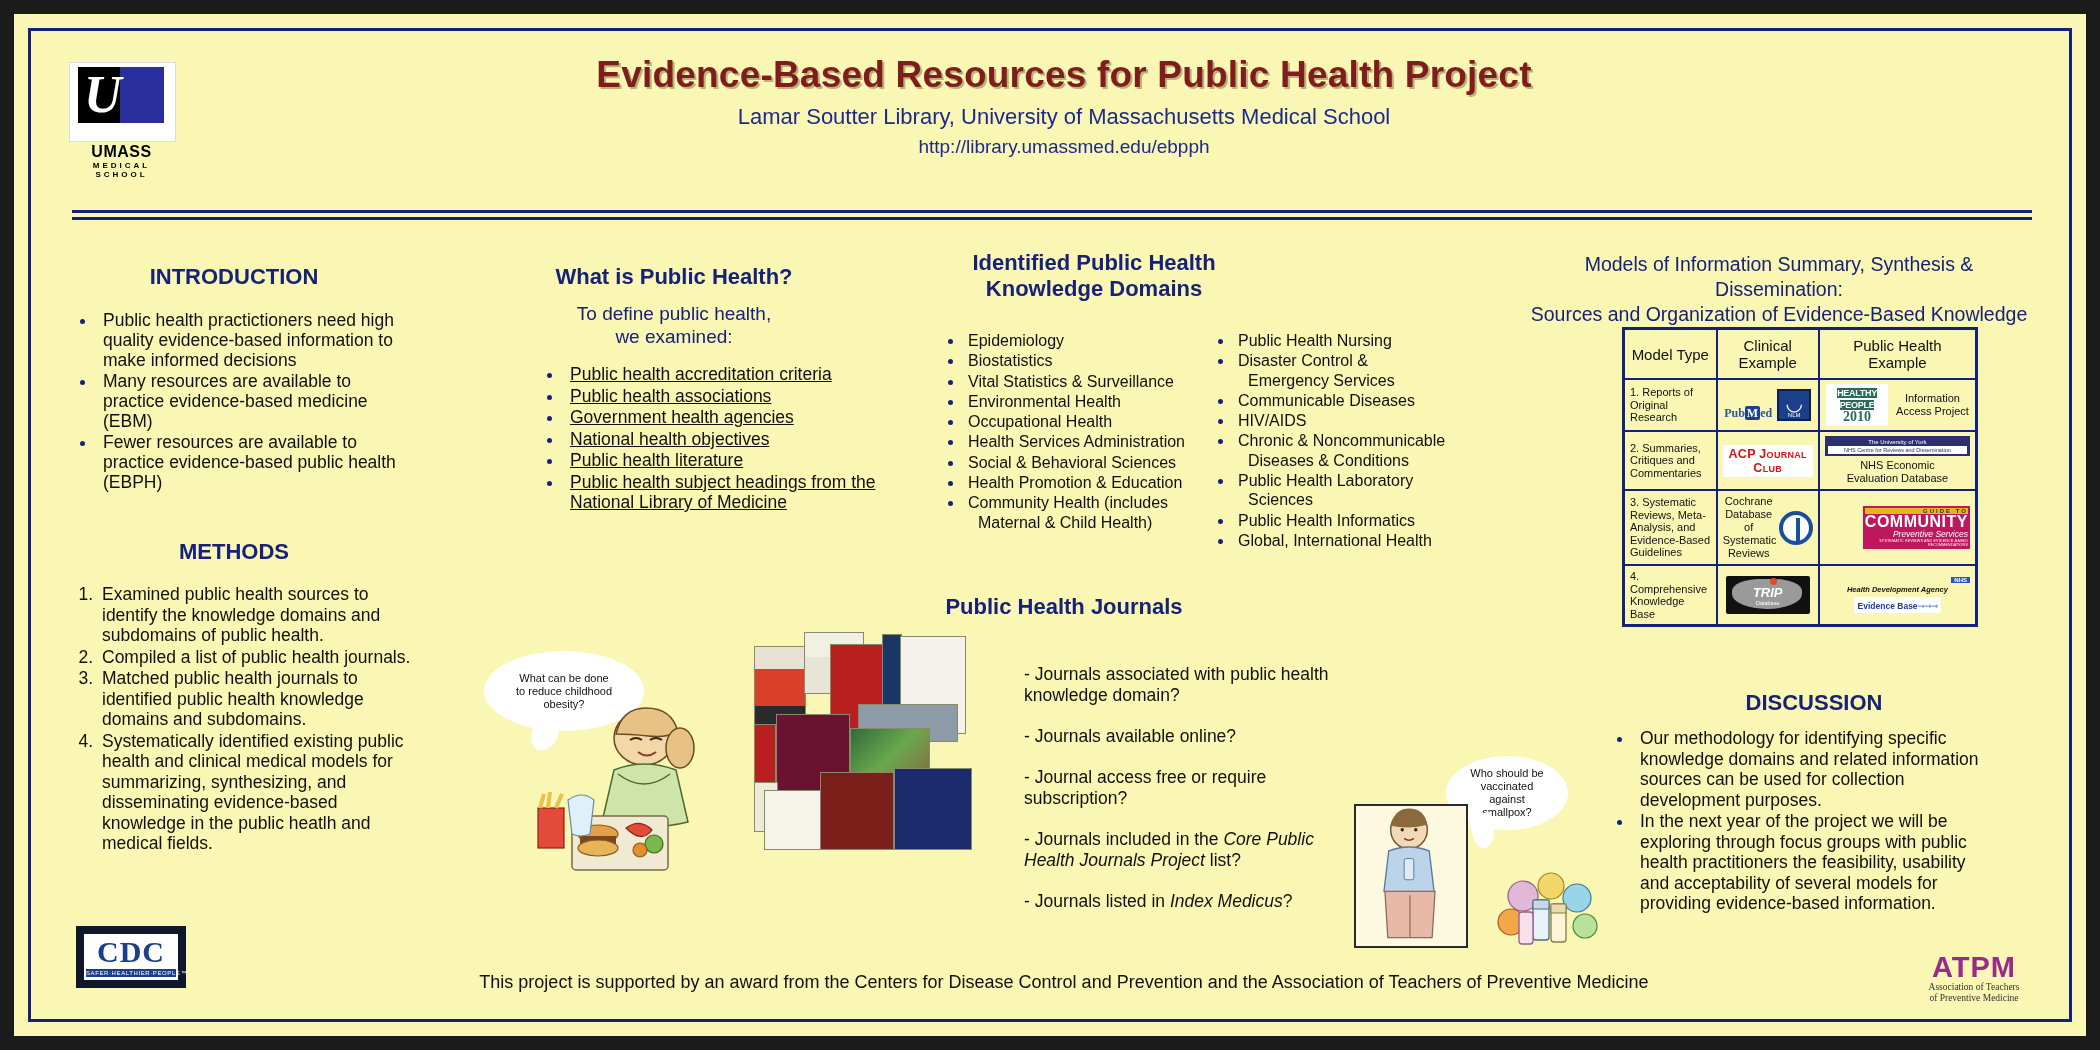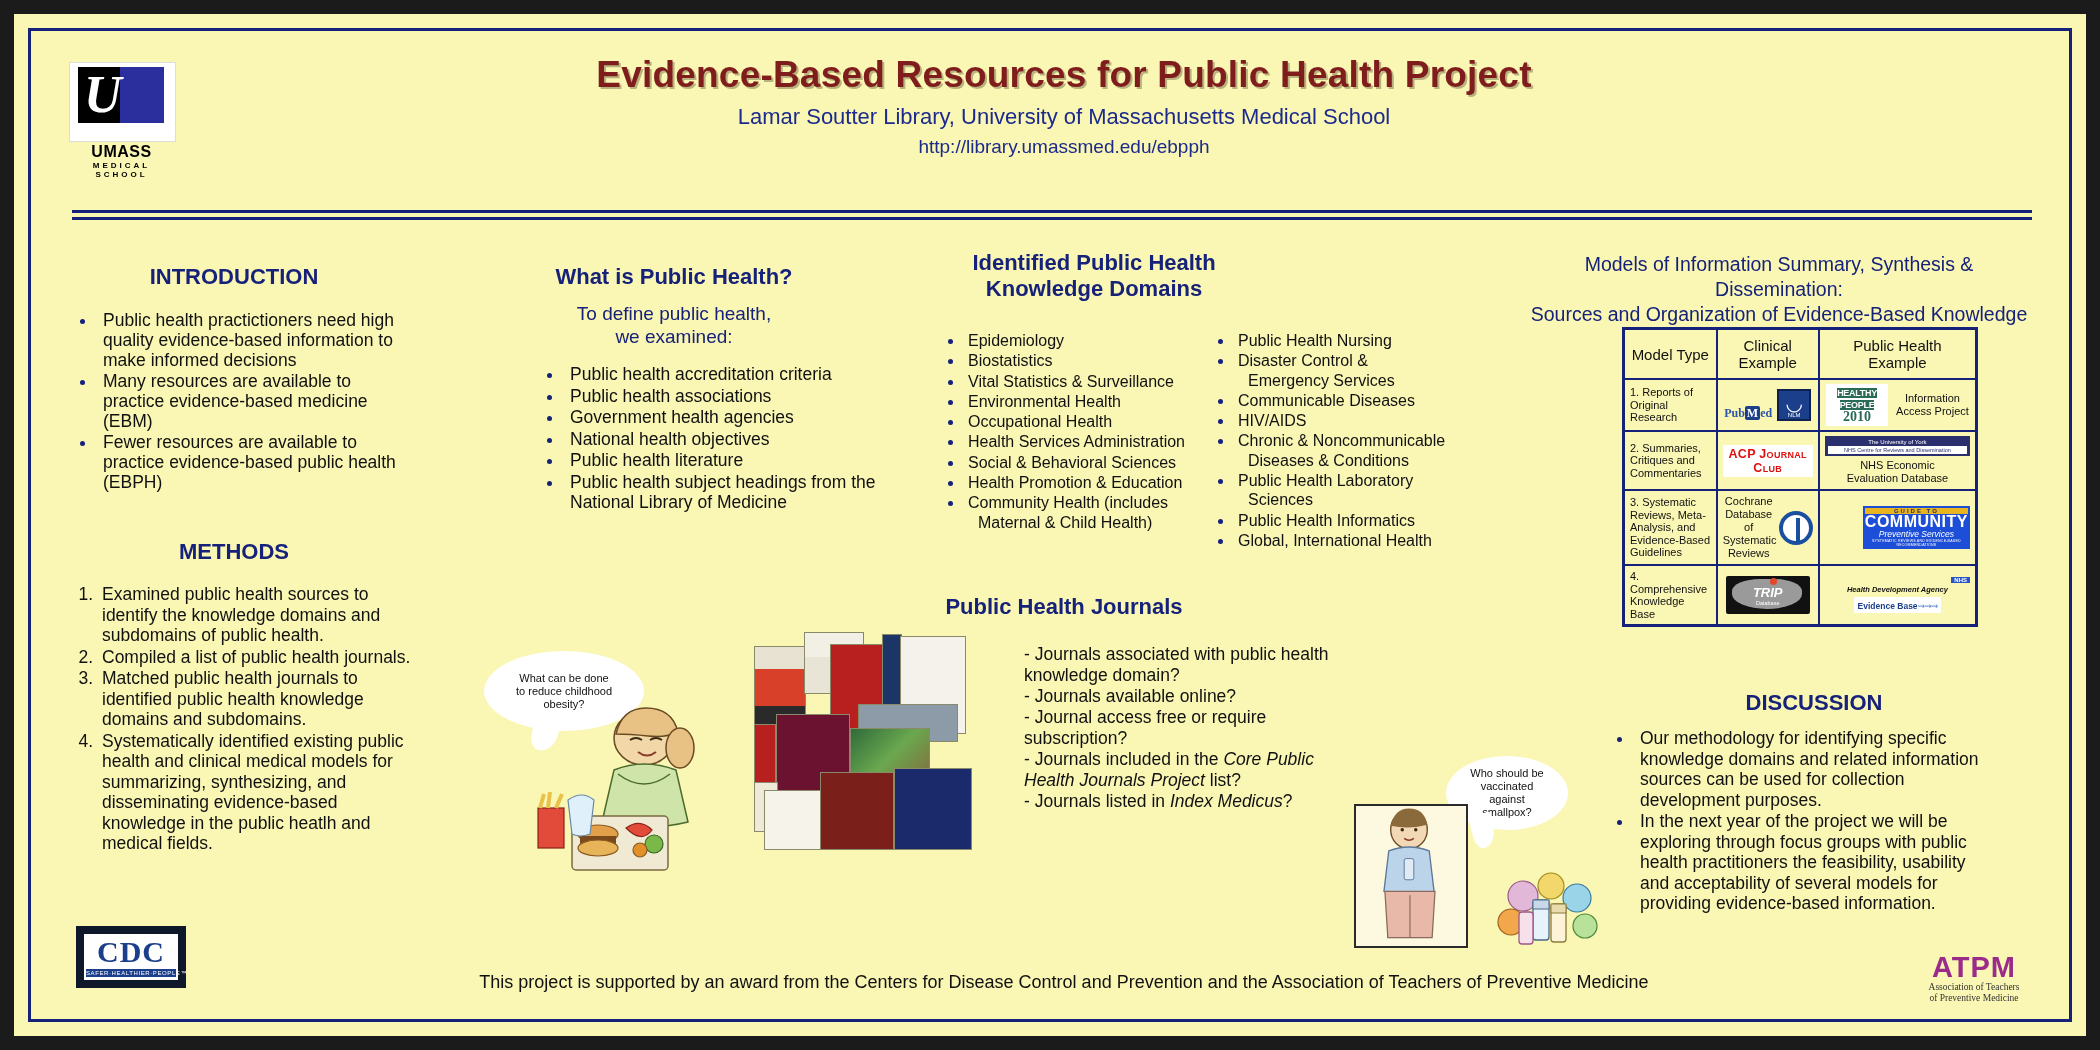--- a/index.html
+++ b/index.html
@@ -54,21 +54,21 @@
   .c1-meth-h{position:absolute;left:60px;top:525px;width:320px;font-size:22px;}
   .c1-meth{position:absolute;left:50px;top:570px;width:360px;font-size:17.5px;line-height:20.5px;}
   .c1-meth ol{padding-left:34px;}
   .c1-meth li{padding-left:4px;}
 
   
   .c2-h{position:absolute;left:490px;top:250px;width:340px;font-size:22px;line-height:26px;}
   .c2-sub{position:absolute;left:490px;top:288px;width:340px;font-size:19px;line-height:23px;
           color:#16227a;text-align:center;}
   .c2-list{position:absolute;left:520px;top:350px;width:370px;font-size:17.5px;line-height:20.5px;}
-  .c2-list li{padding-left:6px;}
+  .c2-list li{padding-left:6px;text-decoration:underline;}
 
   
   .c3-h{position:absolute;left:890px;top:236px;width:380px;font-size:22px;line-height:26px;}
   .c3-a{position:absolute;left:920px;top:317px;width:270px;font-size:16px;line-height:19.3px;}
   .c3-b{position:absolute;left:1190px;top:317px;width:290px;font-size:16px;line-height:19.3px;}
   .c3-a li,.c3-b li{padding-left:4px;}
   .cont{display:block;padding-left:10px;}
 
   
   .c4-h{position:absolute;left:1510px;top:238px;width:510px;font-size:19.5px;line-height:25px;
@@ -94,21 +94,21 @@
   .hp2010 .l2{background:#2a6b58;color:#fff;font-size:9px;font-weight:bold;letter-spacing:-.3px;}
   .hp2010 .l3{color:#2a6b58;font-size:14px;font-weight:bold;font-family:"Liberation Serif",serif;line-height:14px;}
   .acp{background:#fff;color:#d11;font-size:12.5px;font-weight:bold;letter-spacing:.3px;
        font-variant:small-caps;padding:2px 4px;display:inline-block;}
   .york{background:#2c2f6e;color:#fff;font-size:6px;padding:2px 3px;display:block;
         text-align:center;line-height:8px;}
   .york .y2{background:#fff;color:#2c2f6e;font-size:5.5px;}
   .cochrane{display:inline-block;width:34px;height:34px;border-radius:50%;border:4px solid #1a4fa0;
             background:#fff;box-sizing:border-box;position:relative;vertical-align:middle;margin-left:4px;}
   .cochrane::after{content:"";position:absolute;left:13px;top:3px;width:4px;height:24px;background:#1a4fa0;}
-  .community{background:#1d4ed8;color:#fff;display:block;padding:2px;text-align:center;margin-left:38px;}
+  .community{background:#be185d;color:#fff;display:block;padding:2px;text-align:right;margin-left:38px;}
   .community .g{background:#e8b51f;color:#1b2a72;font-size:6px;font-weight:bold;letter-spacing:2px;}
   .community .c{font-size:16px;font-weight:bold;letter-spacing:.5px;line-height:16px;}
   .community .p{font-size:8.5px;font-style:italic;line-height:9px;}
   .community .s{font-size:3.6px;letter-spacing:.2px;}
   .trip{display:inline-block;width:84px;height:38px;background:#111;position:relative;
         border-radius:2px;overflow:hidden;vertical-align:middle;}
   .trip .gray{position:absolute;left:6px;top:3px;width:70px;height:30px;background:#9a9a9a;
               border-radius:40% 40% 50% 50%;}
   .trip .tx{position:absolute;left:0;top:9px;width:84px;text-align:center;color:#fff;
             font-size:13px;font-weight:bold;font-style:italic;}
@@ -119,21 +119,21 @@
   .hda .t{font-size:7.5px;font-weight:bold;font-style:italic;color:#111;}
   .evb{background:#fff;display:inline-block;padding:2px 4px;margin-top:3px;}
   .evb .e{color:#1b3f8b;font-size:8.5px;font-weight:bold;display:inline-block;}
   .evb .arrows{color:#6a8ec8;font-size:9px;display:inline-block;letter-spacing:-1px;}
 
   
   .pj-h{position:absolute;left:850px;top:580px;width:400px;font-size:22px;}
   .pj-img{position:absolute;left:740px;top:618px;width:260px;height:200px;}
   .pj-img .cv{position:absolute;border:1px solid #8a8a6a;box-sizing:border-box;}
   .pj-q{position:absolute;left:1010px;top:630px;width:320px;font-size:17.5px;line-height:21px;color:#111;}
-  .pj-q div{margin-bottom:0;}
+  .pj-q div{margin-bottom:0;margin-top:20px;}
   .pj-q i{font-style:italic;}
 
   
   .disc-h{position:absolute;left:1650px;top:676px;width:300px;font-size:22px;}
   .disc{position:absolute;left:1590px;top:714px;width:380px;font-size:17.5px;line-height:20.5px;}
   .disc ul{padding-left:30px;}
   .disc li{padding-left:6px;}
 
   
   .bubble{position:absolute;background:#fff;border-radius:50%;text-align:center;

